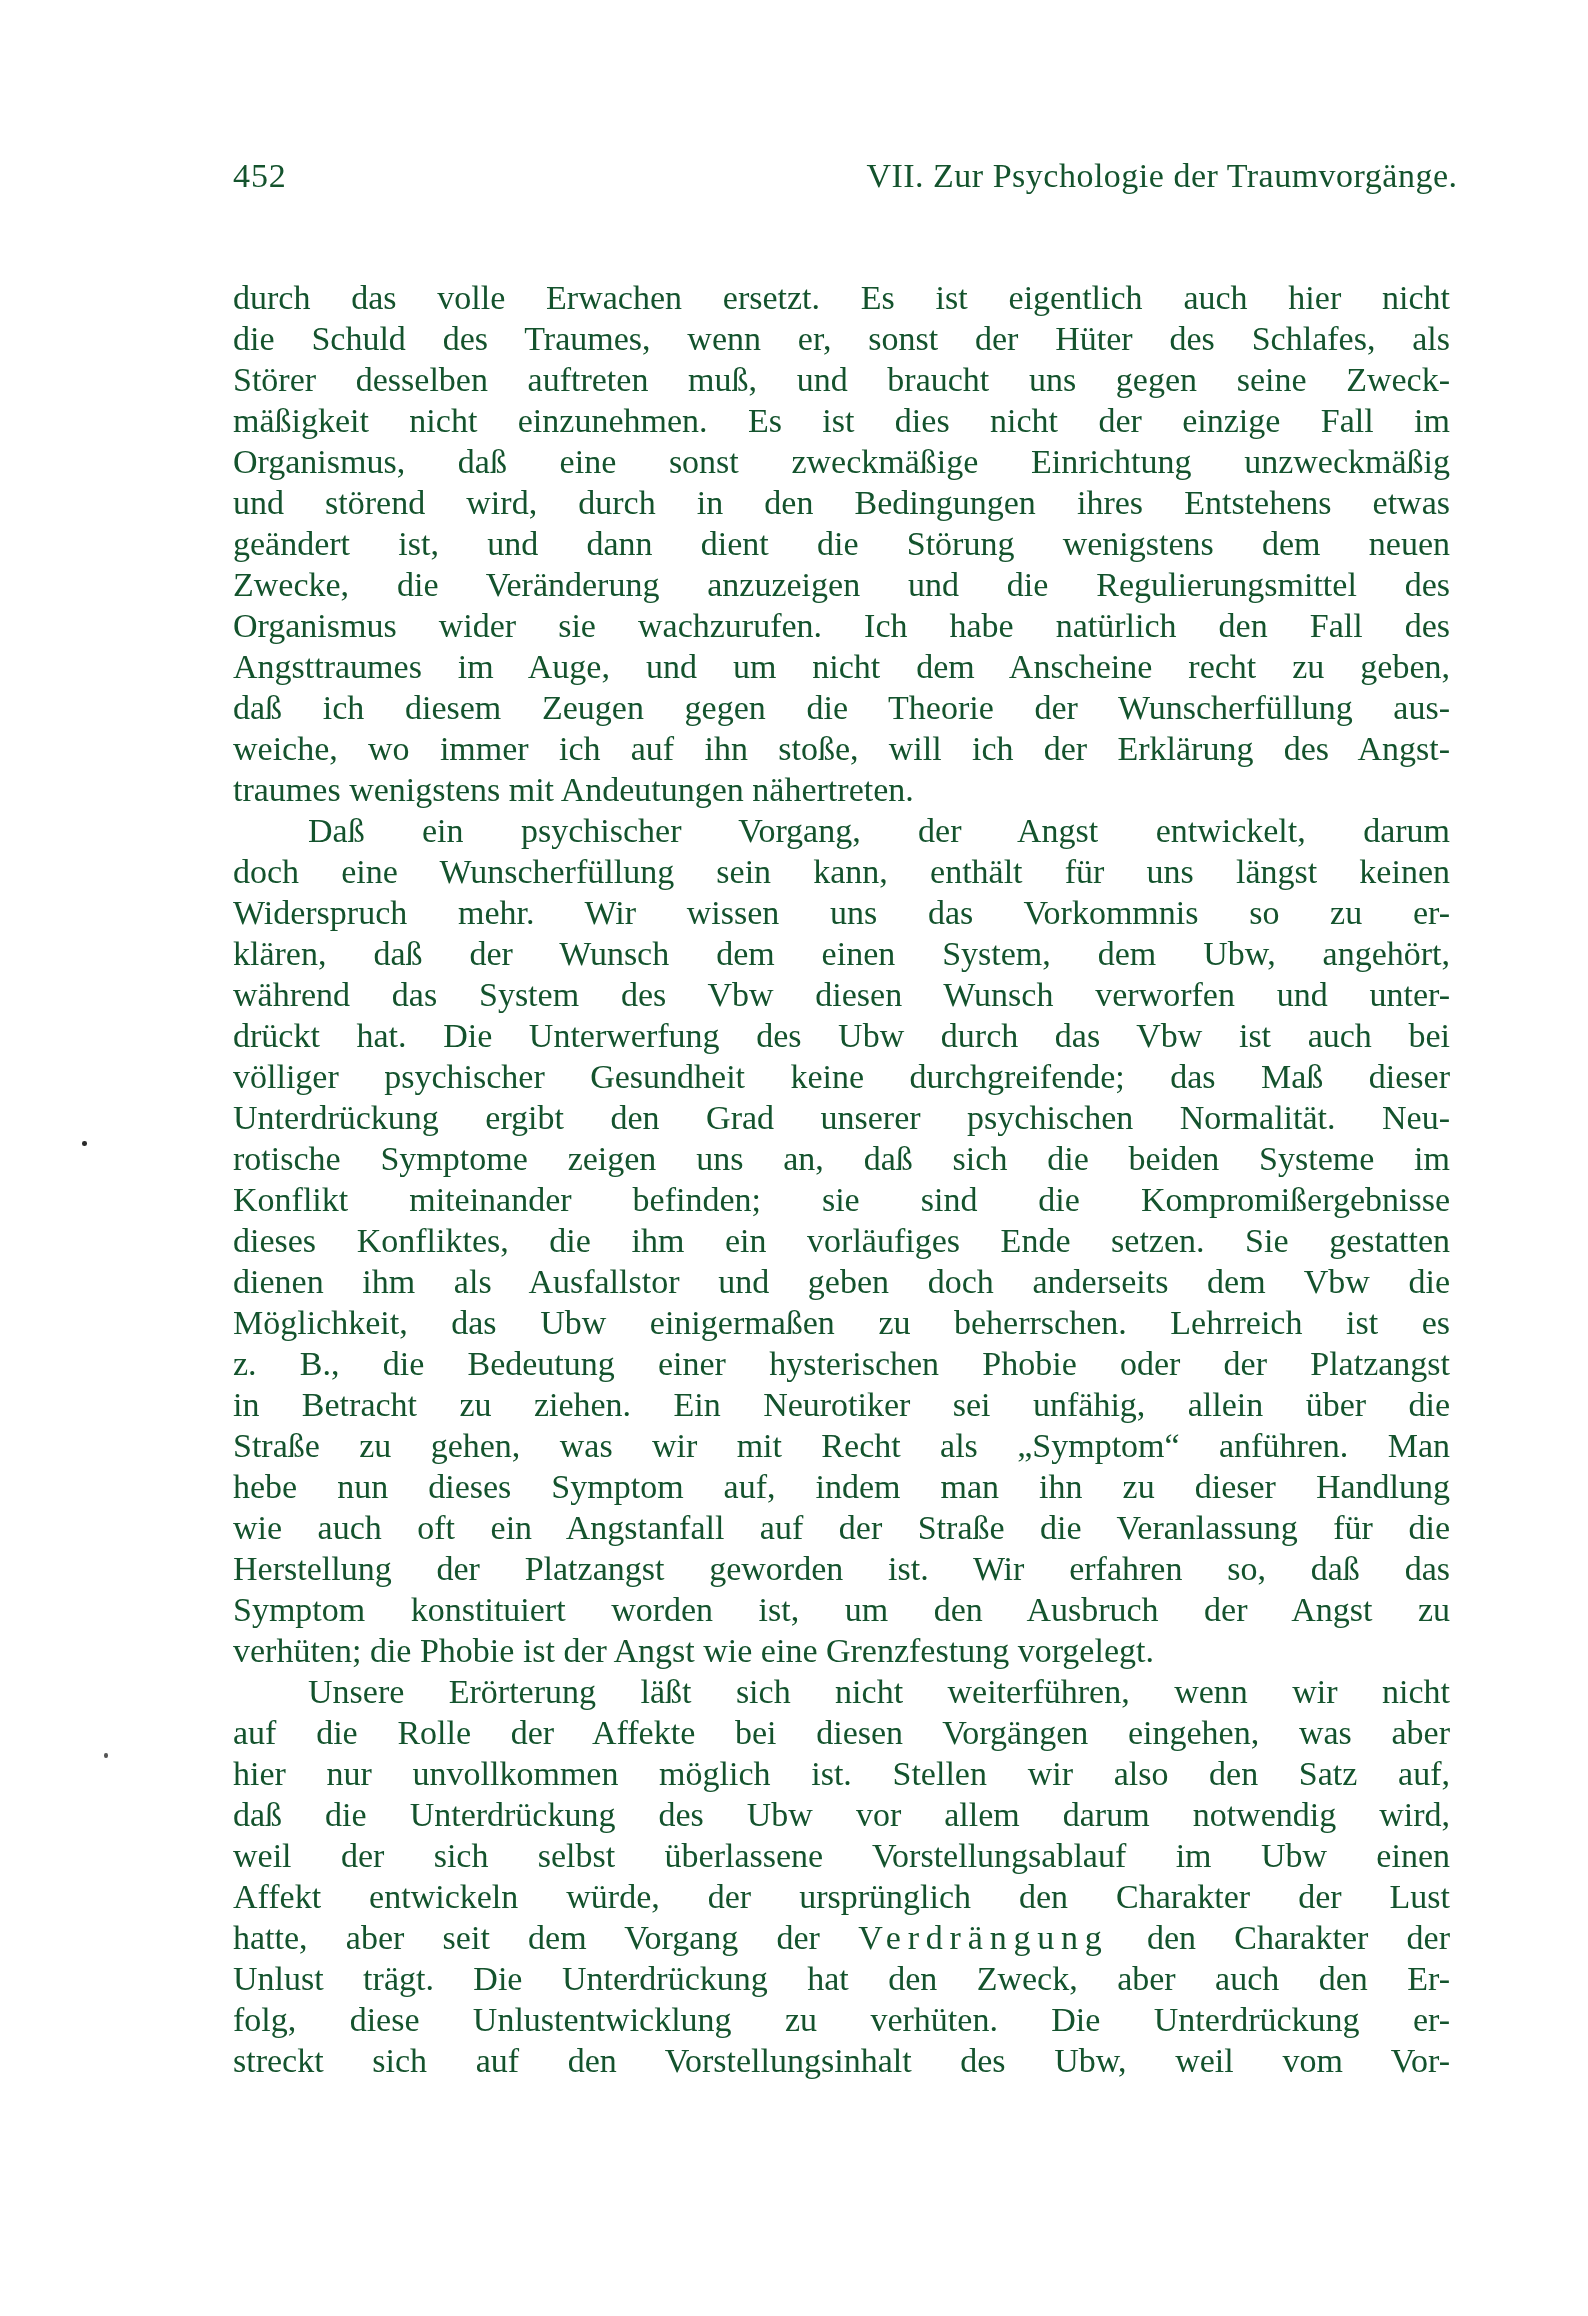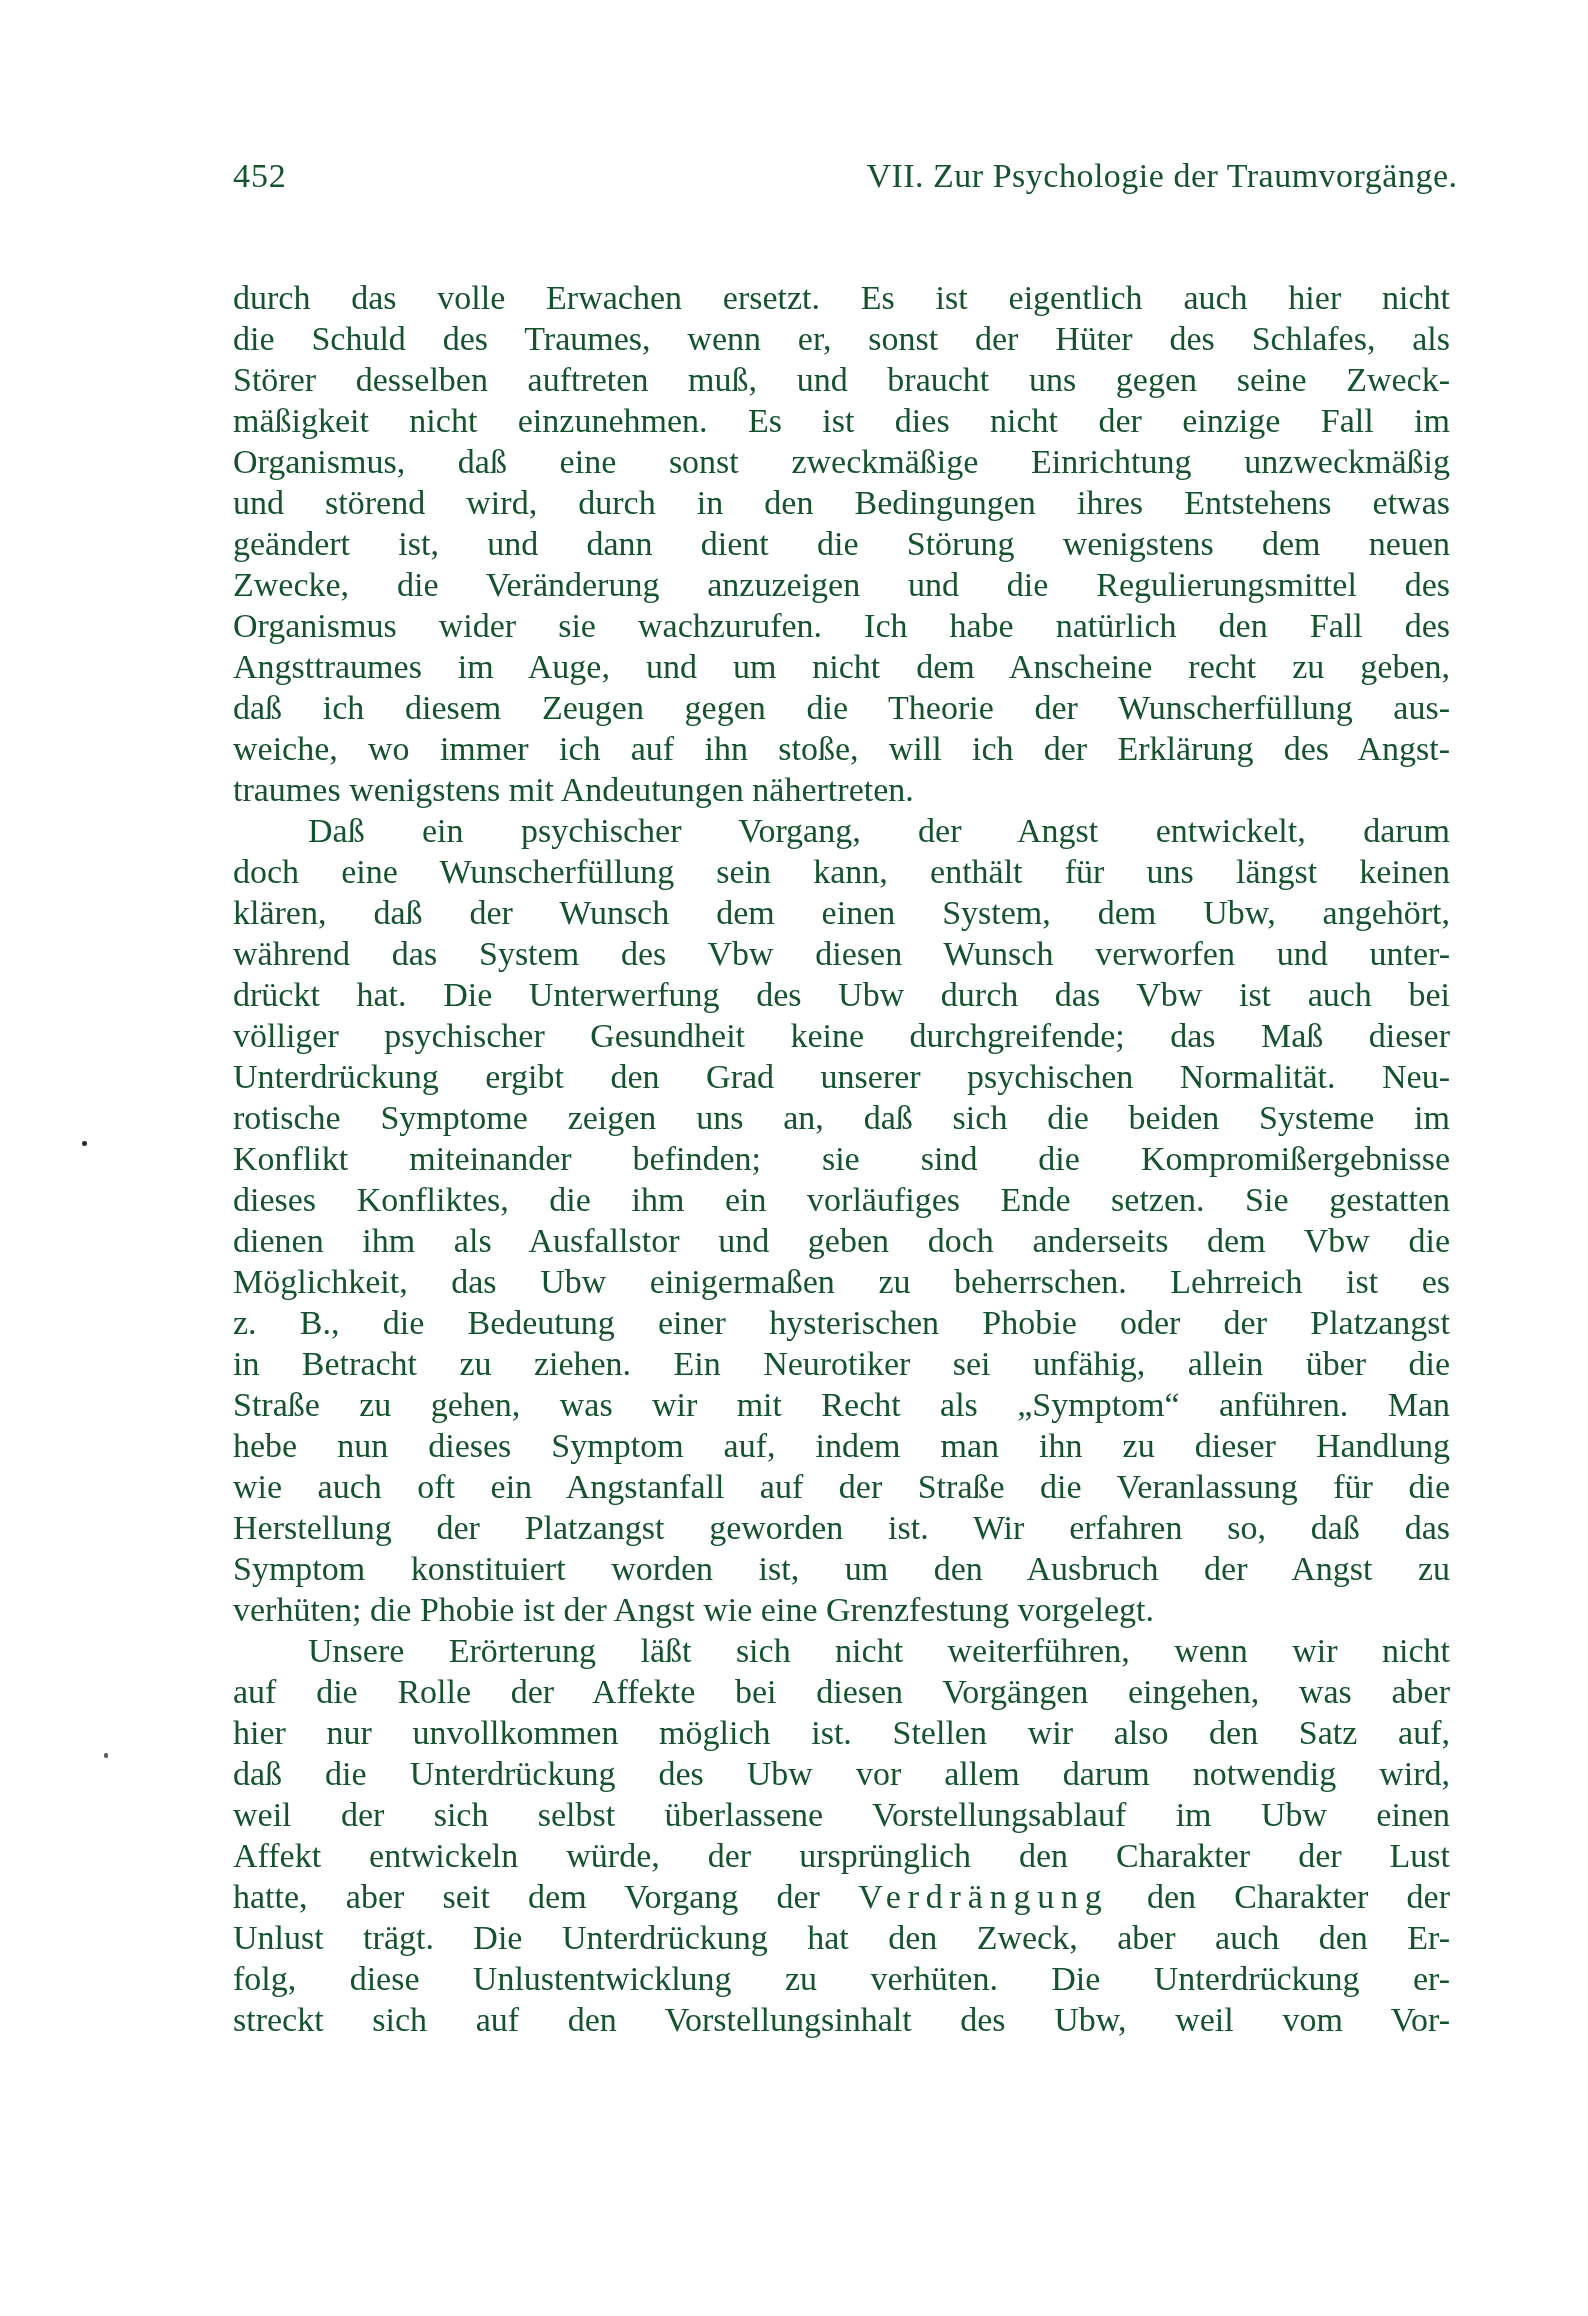--- a/index.html
+++ b/index.html
@@ -93,20 +93,21 @@
         <div class="line"><span>Zwecke, die Veränderung anzuzeigen und die Regulierungsmittel des</span></div>
         <div class="line"><span>Organismus wider sie wachzurufen. Ich habe natürlich den Fall des</span></div>
         <div class="line"><span>Angsttraumes im Auge, und um nicht dem Anscheine recht zu geben,</span></div>
         <div class="line"><span>daß ich diesem Zeugen gegen die Theorie der Wunscherfüllung aus-</span></div>
         <div class="line"><span>weiche, wo immer ich auf ihn stoße, will ich der Erklärung des Angst-</span></div>
         <div class="line endline"><span>traumes wenigstens mit Andeutungen nähertreten.</span></div>
       </div>
       <div class="paragraph">
         <div class="line indent"><span>Daß ein psychischer Vorgang, der Angst entwickelt, darum</span></div>
         <div class="line"><span>doch eine Wunscherfüllung sein kann, enthält für uns längst keinen</span></div>
+        <div class="line"><span>Widerspruch mehr. Wir wissen uns das Vorkommnis so zu er-</span></div>
         <div class="line"><span>klären, daß der Wunsch dem einen System, dem </span><span class="italic">Ubw</span><span>, angehört,</span></div>
         <div class="line"><span>während das System des </span><span class="italic">Vbw</span><span> diesen Wunsch verworfen und unter-</span></div>
         <div class="line"><span>drückt hat. Die Unterwerfung des </span><span class="italic">Ubw</span><span> durch das </span><span class="italic">Vbw</span><span> ist auch bei</span></div>
         <div class="line"><span>völliger psychischer Gesundheit keine durchgreifende; das Maß dieser</span></div>
         <div class="line"><span>Unterdrückung ergibt den Grad unserer psychischen Normalität. Neu-</span></div>
         <div class="line"><span>rotische Symptome zeigen uns an, daß sich die beiden Systeme im</span></div>
         <div class="line"><span>Konflikt miteinander befinden; sie sind die Kompromißergebnisse</span></div>
         <div class="line"><span>dieses Konfliktes, die ihm ein vorläufiges Ende setzen. Sie gestatten</span></div>
         <div class="line"><span>dienen ihm als Ausfallstor und geben doch anderseits dem </span><span class="italic">Vbw</span><span> die</span></div>
         <div class="line"><span>Möglichkeit, das </span><span class="italic">Ubw</span><span> einigermaßen zu beherrschen. Lehrreich ist es</span></div>

